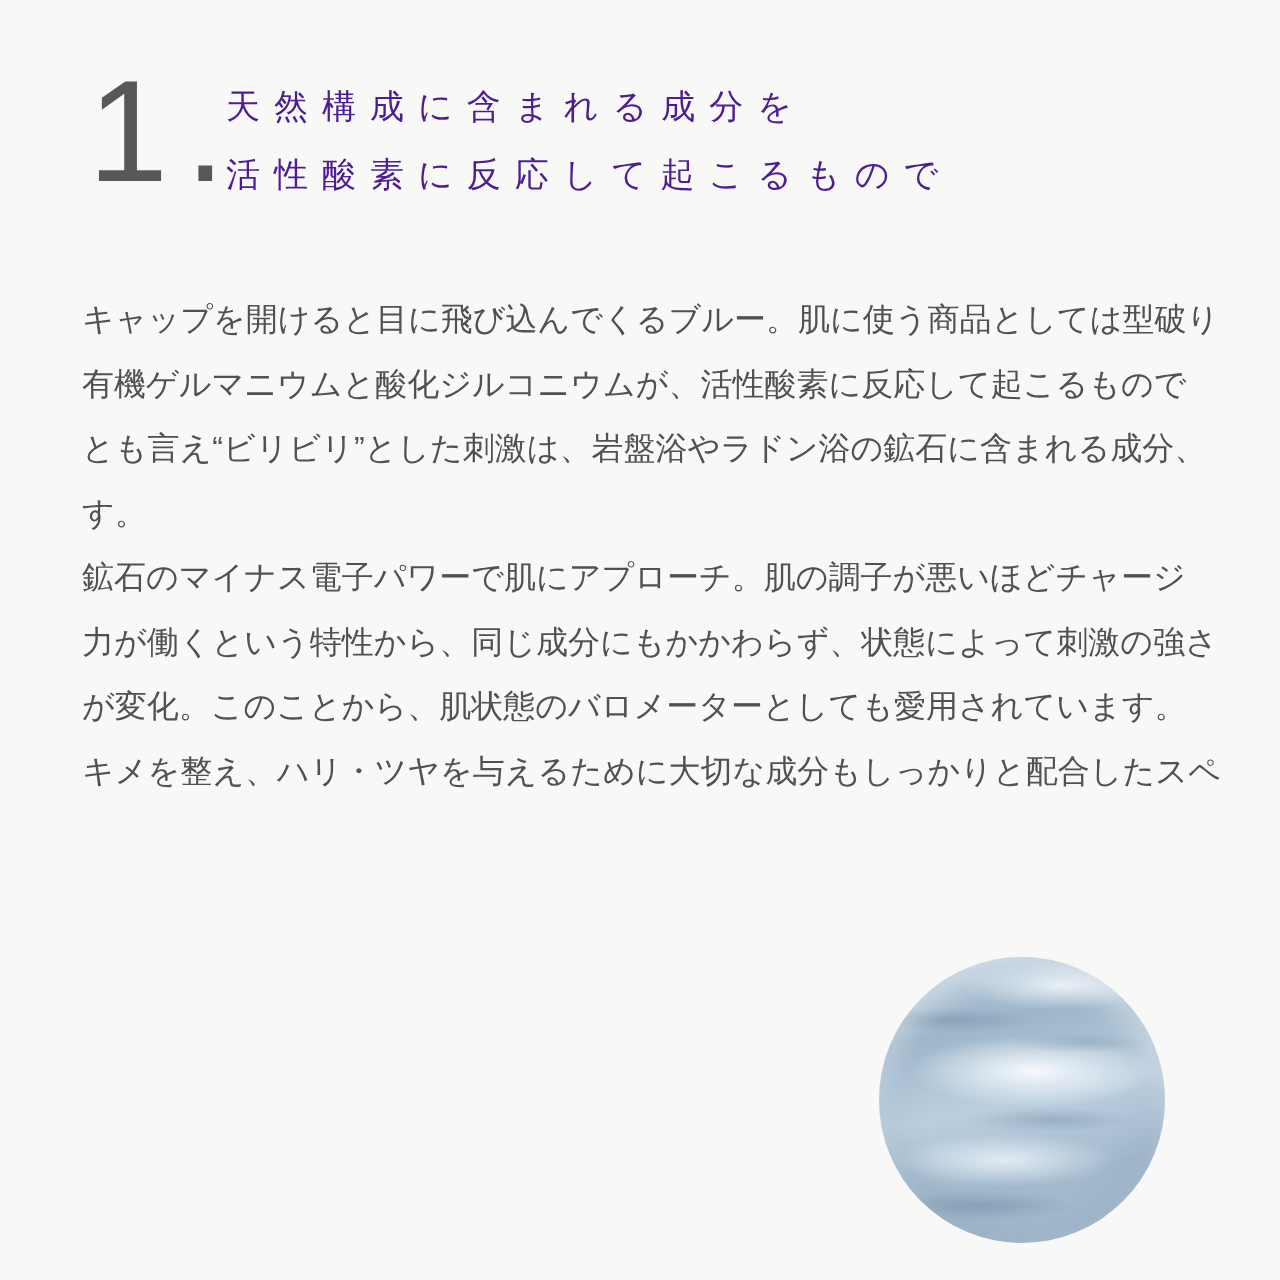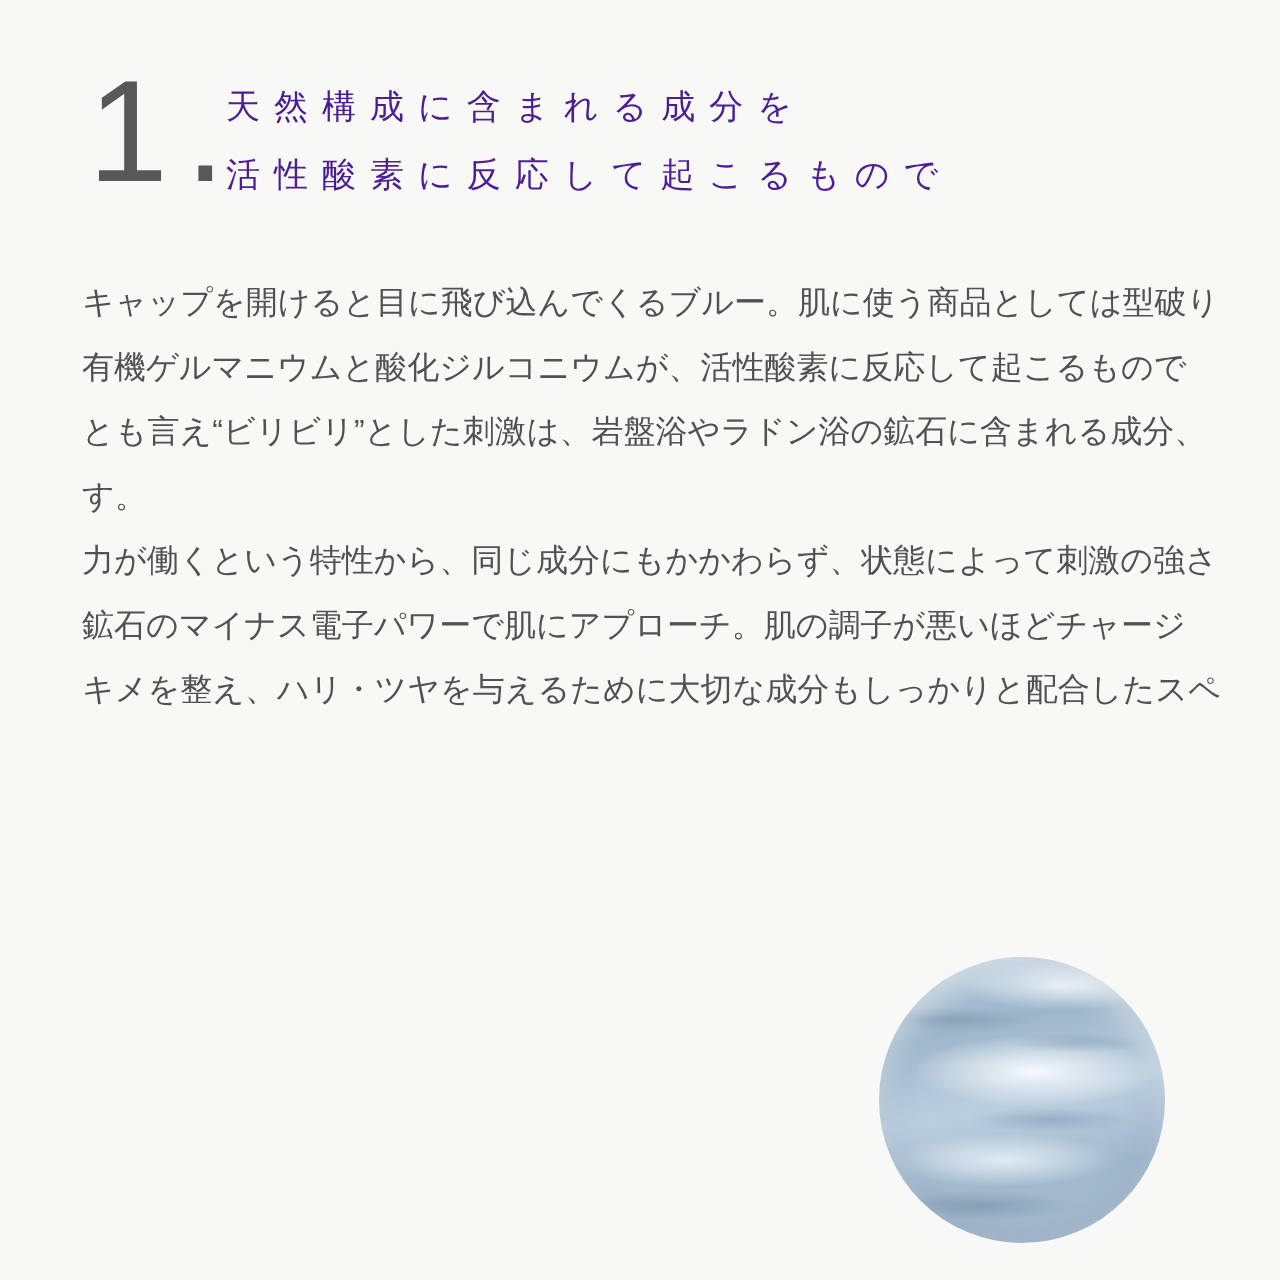--- a/index.html
+++ b/index.html
@@ -35,21 +35,21 @@
     letter-spacing: 14px;
     color: #4c1d95;
     white-space: nowrap;
   }
   .heading-line {
     display: block;
   }
   .body-text {
     position: absolute;
     left: 82px;
-    top: 270px;
+    top: 287px;
     width: 1135px;
     font-size: 32px;
     font-weight: 300;
     color: #515153;
     letter-spacing: 0px;
   }
   .body-line {
     display: block;
     line-height: 64.5px;
     white-space: nowrap;
@@ -85,20 +85,21 @@
   <h1 class="heading">
     <span class="heading-line">天然構成に含まれる成分を</span>
     <span class="heading-line">活性酸素に反応して起こるもので</span>
   </h1>
 
   <div class="body-text">
     <span class="body-line">キャップを開けると目に飛び込んでくるブルー。肌に使う商品としては型破り</span>
     <span class="body-line">有機ゲルマニウムと酸化ジルコニウムが、活性酸素に反応して起こるもので</span>
     <span class="body-line">とも言え“ビリビリ”とした刺激は、岩盤浴やラドン浴の鉱石に含まれる成分、</span>
     <span class="body-line">す。</span>
+    <span class="body-line">鉱石のマイナス電子パワーで肌にアプローチ。肌の調子が悪いほどチャージ</span>
     <span class="body-line">力が働くという特性から、同じ成分にもかかわらず、状態によって刺激の強さ</span>
-    <span class="body-line">鉱石のマイナス電子パワーで肌にアプローチ。肌の調子が悪いほどチャージ</span>
+    <span class="body-line">が変化。このことから、肌状態のバロメーターとしても愛用されています。</span>
     <span class="body-line">キメを整え、ハリ・ツヤを与えるために大切な成分もしっかりと配合したスペ</span>
   </div>
 
   <div class="cream-photo"></div>
 
 </div>
 
 </body></html>

